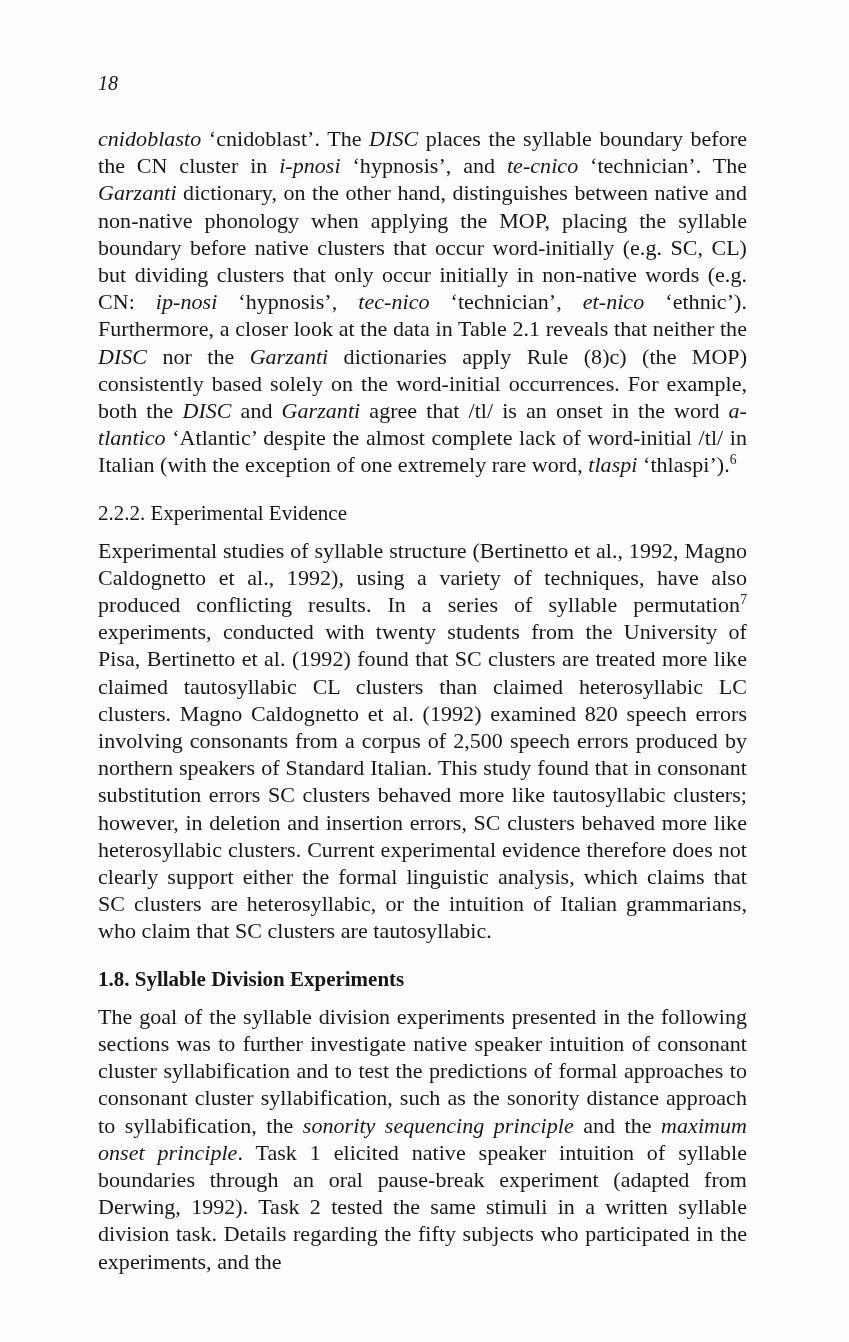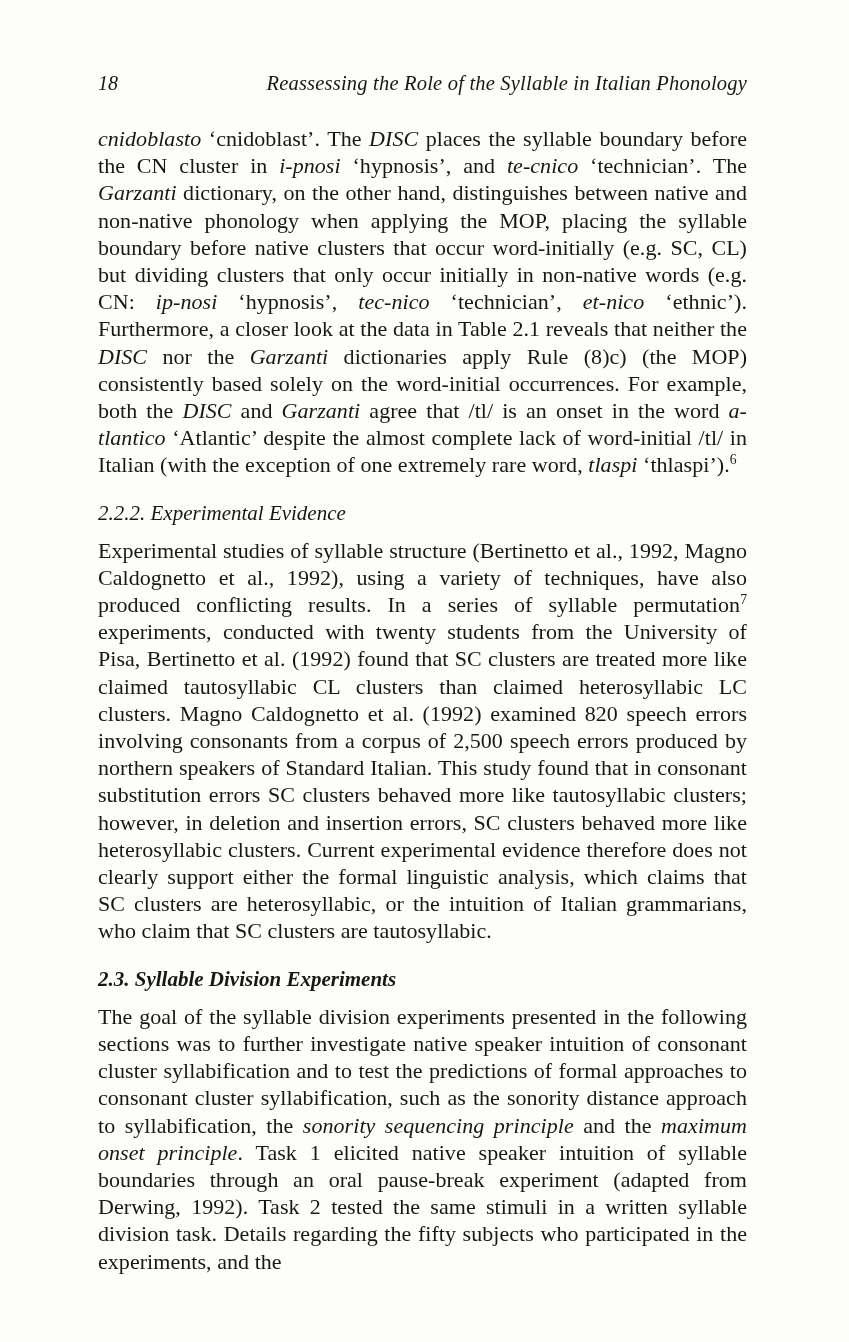--- a/index.html
+++ b/index.html
@@ -37,42 +37,40 @@
   .body-para {
     margin: 0;
     font-size: 22px;
     line-height: 27.2px;
     text-align: justify;
     letter-spacing: 0.05px;
   }
   .section-heading {
     font-size: 21px;
     line-height: 28px;
-    font-style: italic;
     font-weight: normal;
     margin: 20px 0 10px 0;
   }
   .section-heading.bold {
     font-weight: bold;
   }
   sup {
     font-size: 0.62em;
     line-height: 0;
     vertical-align: super;
   }
   i { font-style: italic; }
 </style>
 </head>
 <body>
 
 <div class="page">
   <div class="page-header">
     <span class="page-number">18</span>
-    <span class="running-head">Reassessing the Role of the Syllable in Italian Phonology</span>
   </div>
   <div>
       <p class="body-para"><i>cnidoblasto</i><span> ‘cnidoblast’. The </span><i>DISC</i><span> places the syllable boundary before the CN cluster in </span><i>i-pnosi</i><span> ‘hypnosis’, and </span><i>te-cnico</i><span> ‘technician’. The </span><i>Garzanti</i><span> dictionary, on the other hand, distinguishes between native and non-native phonology when applying the MOP, placing the syllable boundary before native clusters that occur word-initially (e.g. SC, CL) but dividing clusters that only occur initially in non-native words (e.g. CN: </span><i>ip-nosi</i><span> ‘hypnosis’, </span><i>tec-nico</i><span> ‘technician’, </span><i>et-nico</i><span> ‘ethnic’). Furthermore, a closer look at the data in Table 2.1 reveals that neither the </span><i>DISC</i><span> nor the </span><i>Garzanti</i><span> dictionaries apply Rule (8)c) (the MOP) consistently based solely on the word-initial occurrences. For example, both the </span><i>DISC</i><span> and </span><i>Garzanti</i><span> agree that /tl/ is an onset in the word </span><i>a-tlantico</i><span> ‘Atlantic’ despite the almost complete lack of word-initial /tl/ in Italian (with the exception of one extremely rare word, </span><i>tlaspi</i><span> ‘thlaspi’).</span><sup>6</sup></p>
       <h3 class="section-heading">2.2.2. Experimental Evidence</h3>
       <p class="body-para"><span>Experimental studies of syllable structure (Bertinetto et al., 1992, Magno Caldognetto et al., 1992), using a variety of techniques, have also produced conflicting results. In a series of syllable permutation</span><sup>7</sup><span> experiments, conducted with twenty students from the University of Pisa, Bertinetto et al. (1992) found that SC clusters are treated more like claimed tautosyllabic CL clusters than claimed heterosyllabic LC clusters. Magno Caldognetto et al. (1992) examined 820 speech errors involving consonants from a corpus of 2,500 speech errors produced by northern speakers of Standard Italian. This study found that in consonant substitution errors SC clusters behaved more like tautosyllabic clusters; however, in deletion and insertion errors, SC clusters behaved more like heterosyllabic clusters. Current experimental evidence therefore does not clearly support either the formal linguistic analysis, which claims that SC clusters are heterosyllabic, or the intuition of Italian grammarians, who claim that SC clusters are tautosyllabic.</span></p>
-      <h3 class="section-heading bold">2.3. Syllable Division Experiments</h3>
+      <h3 class="section-heading bold">1.8. Syllable Division Experiments</h3>
       <p class="body-para"><span>The goal of the syllable division experiments presented in the following sections was to further investigate native speaker intuition of consonant cluster syllabification and to test the predictions of formal approaches to consonant cluster syllabification, such as the sonority distance approach to syllabification, the </span><i>sonority sequencing principle</i><span> and the </span><i>maximum onset principle</i><span>. Task 1 elicited native speaker intuition of syllable boundaries through an oral pause-break experiment (adapted from Derwing, 1992). Task 2 tested the same stimuli in a written syllable division task. Details regarding the fifty subjects who participated in the experiments, and the</span></p>
     </div>
 </div>
 
 </body></html>

